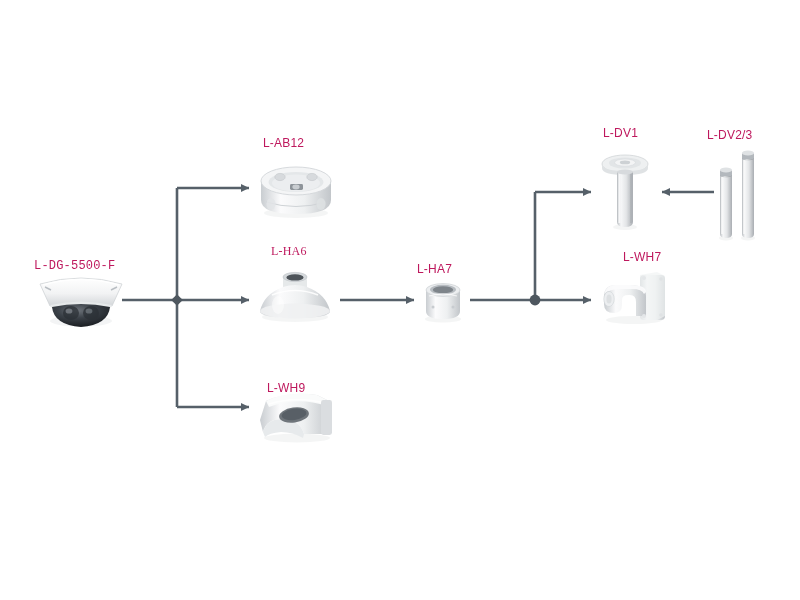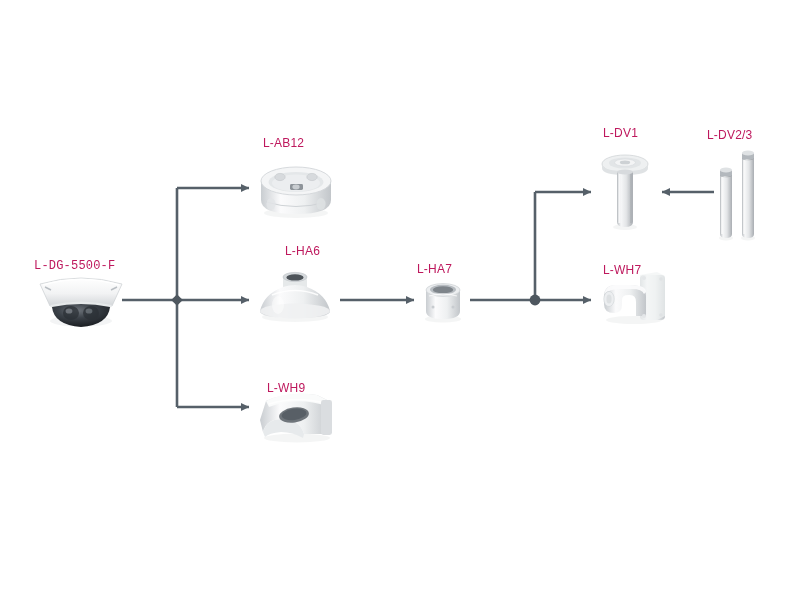--- a/index.html
+++ b/index.html
@@ -196,18 +196,18 @@
     <ellipse cx="9" cy="27" rx="2.6" ry="4.6" fill="#dde0e2"></ellipse>
     <ellipse cx="44" cy="6" rx="2" ry="2" fill="#e4e7e9"></ellipse>
     <ellipse cx="44" cy="44" rx="2" ry="2" fill="#e4e7e9"></ellipse>
     <ellipse cx="61" cy="7" rx="1.8" ry="1.8" fill="#dfe2e4"></ellipse>
     <ellipse cx="61" cy="43" rx="1.8" ry="1.8" fill="#dfe2e4"></ellipse>
   </g>
 </svg>
 
 <div class="node-label" style="left:34px;top:257px;font-family:Liberation Mono, monospace;">L-DG-5500-F</div>
 <div class="node-label" style="left:263px;top:134px;">L-AB12</div>
-<div class="node-label" style="left:285px;top:242px;">L-HA6</div>
+<div class="node-label" style="left:271px;top:242px;font-family:Liberation Serif, serif;">L-HA6</div>
 <div class="node-label" style="left:267px;top:379px;">L-WH9</div>
 <div class="node-label" style="left:417px;top:260px;">L-HA7</div>
 <div class="node-label" style="left:603px;top:124px;">L-DV1</div>
 <div class="node-label" style="left:707px;top:126px;text-align:center;">L-DV2/3</div>
-<div class="node-label" style="left:603px;top:248px;margin-top:13px;">L-WH7</div>
+<div class="node-label" style="left:623px;top:248px;">L-WH7</div>
 
 </body></html>

